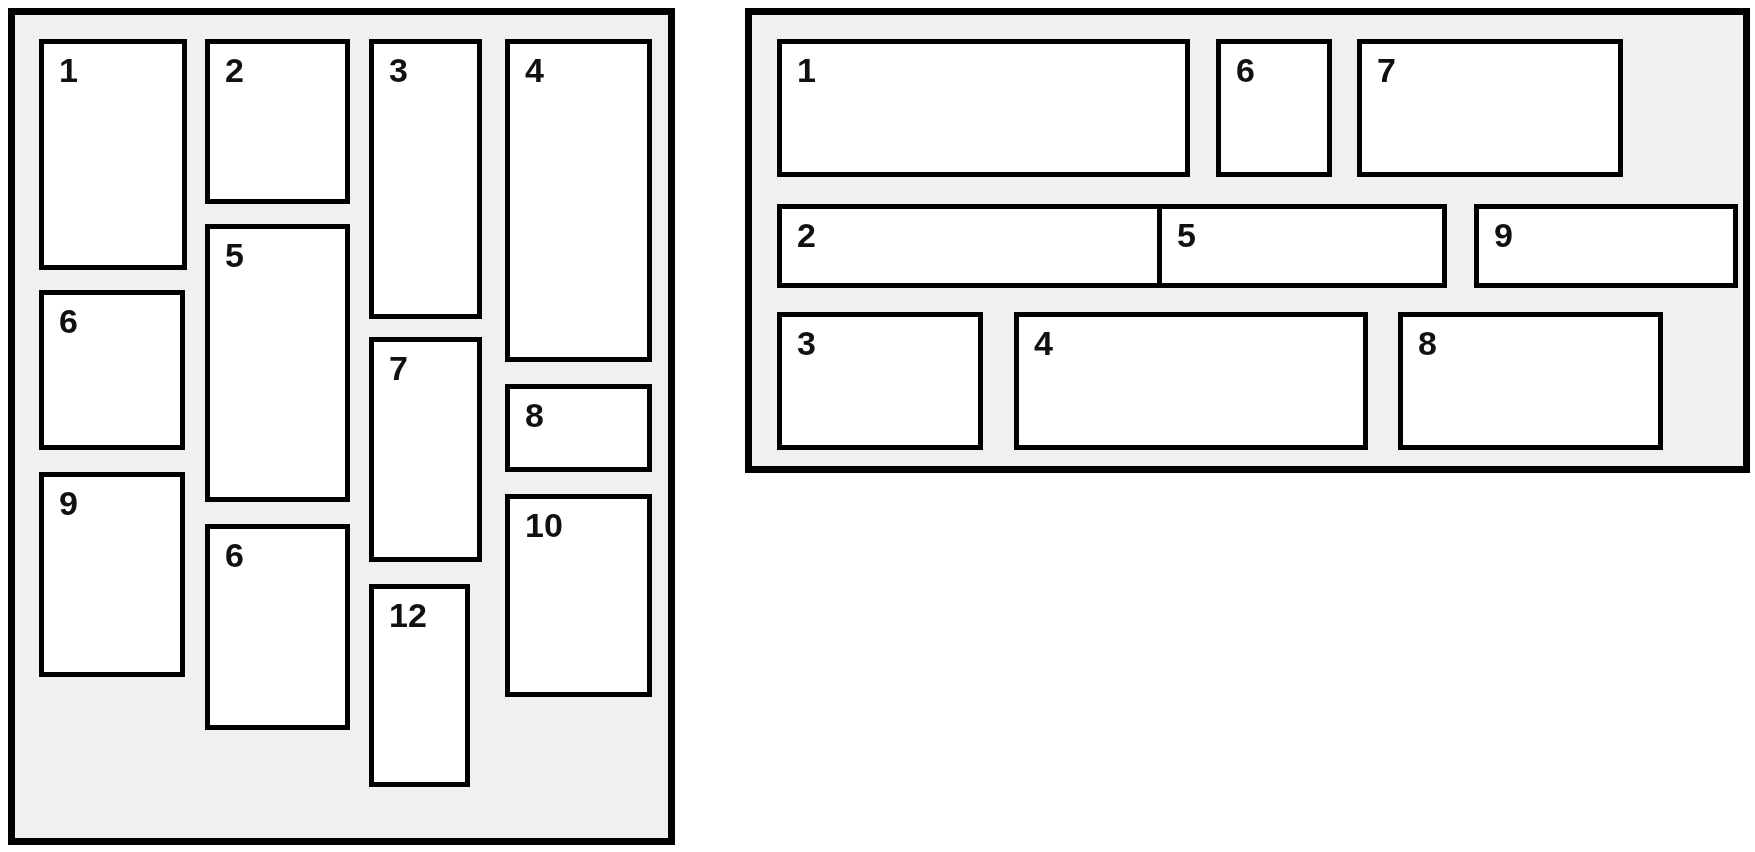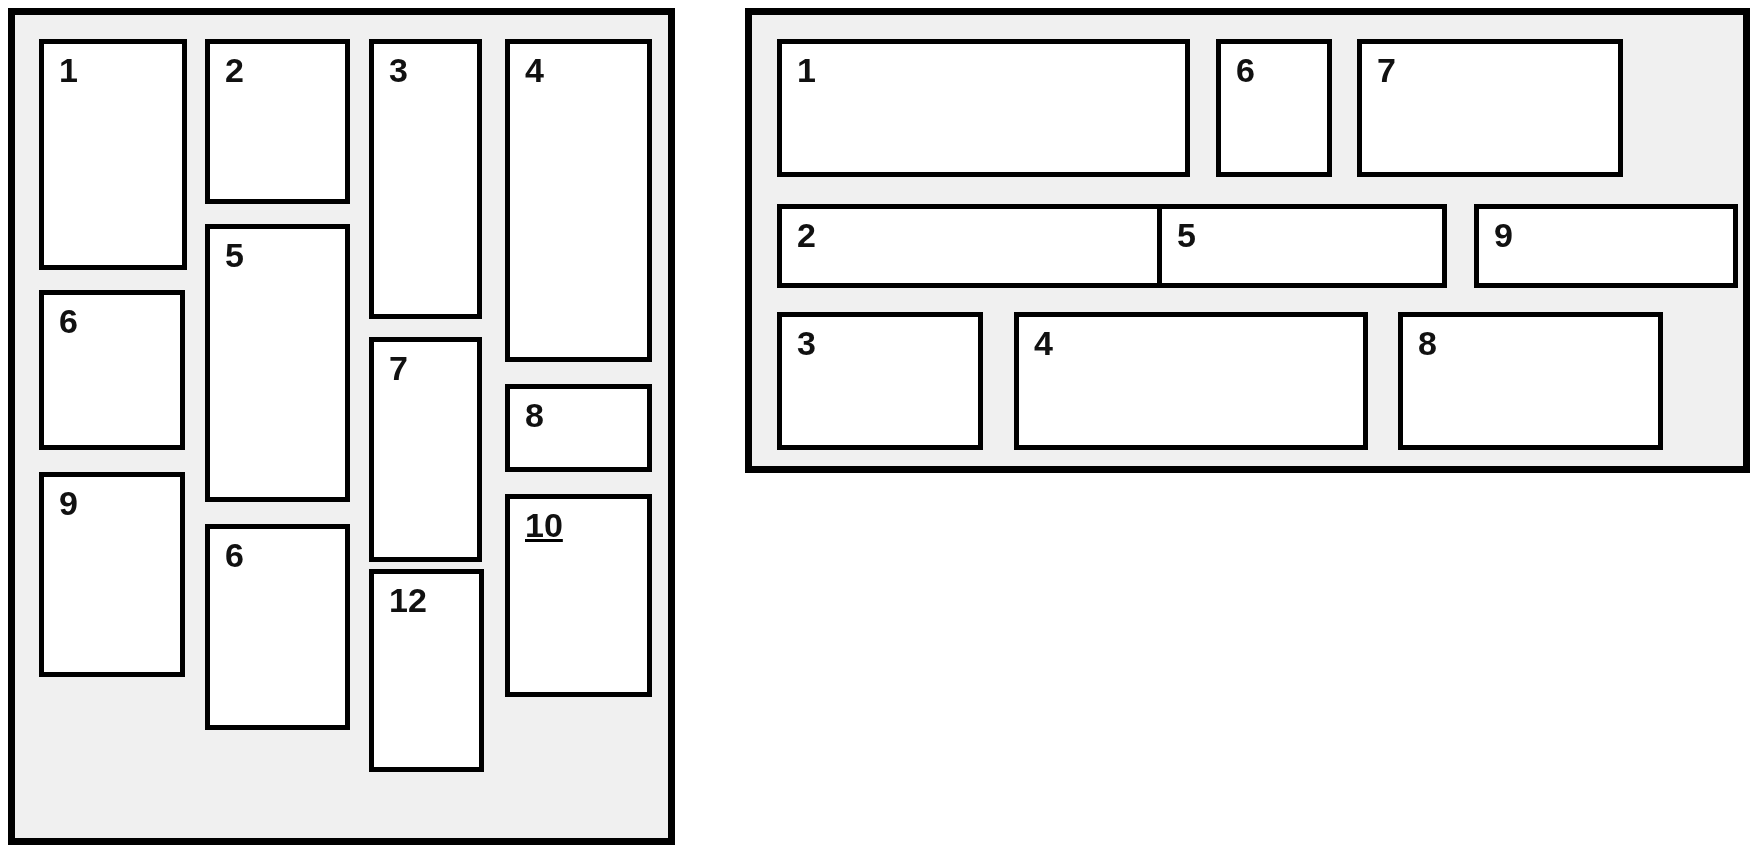--- a/index.html
+++ b/index.html
@@ -63,27 +63,27 @@
       </div>
       <div class="box" style="left: 354px; top: 322px; width: 113px; height: 225px;">
         <span class="box-label">7</span>
       </div>
       <div class="box" style="left: 490px; top: 369px; width: 147px; height: 88px;">
         <span class="box-label">8</span>
       </div>
       <div class="box" style="left: 24px; top: 457px; width: 146px; height: 205px;">
         <span class="box-label">9</span>
       </div>
-      <div class="box" style="left: 490px; top: 479px; width: 147px; height: 203px; text-decoration: underline;">
+      <div class="box" style="left: 490px; top: 479px; width: 147px; height: 203px;">
         <span class="box-label">10</span>
       </div>
       <div class="box" style="left: 190px; top: 509px; width: 145px; height: 206px;">
         <span class="box-label">6</span>
       </div>
-      <div class="box" style="left: 354px; top: 554px; width: 115px; height: 203px;">
+      <div class="box" style="left: 354px; top: 569px; width: 101px; height: 203px;">
         <span class="box-label">12</span>
       </div>
     </section>
   <section class="panel" id="panel-rows" style="left: 745px; top: 8px; width: 1005px; height: 465px;">
       <div class="box" style="left: 25px; top: 24px; width: 413px; height: 138px;">
         <span class="box-label">1</span>
       </div>
       <div class="box" style="left: 25px; top: 189px; width: 411px; height: 84px;">
         <span class="box-label">2</span>
       </div>

